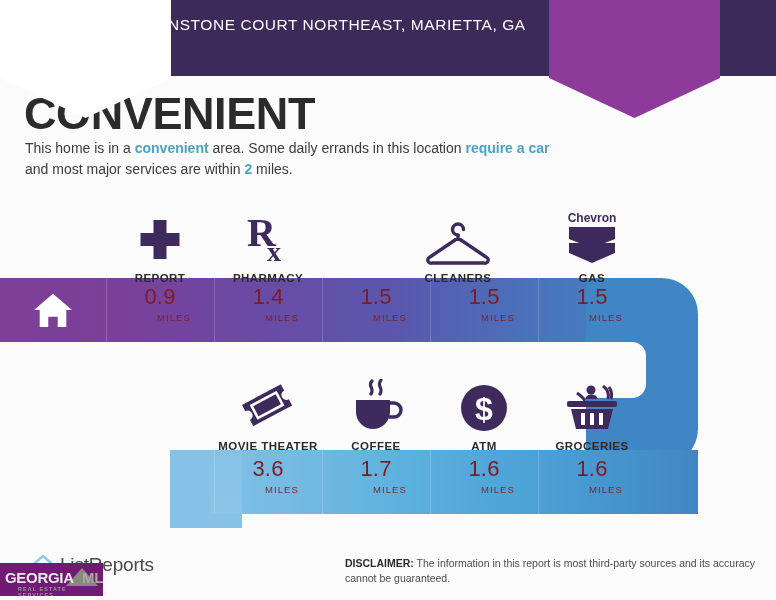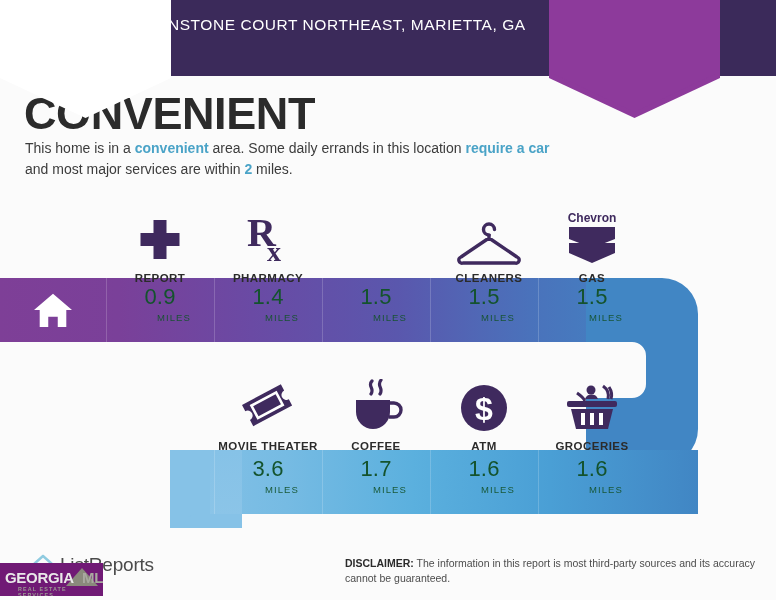--- a/index.html
+++ b/index.html
@@ -77,21 +77,21 @@
   .icoart { height:56px; display:flex; align-items:flex-end; justify-content:center; }
   .icolbl {
     margin-top:7px; font-size:11.5px; font-weight:700;
     color:#2b2b2b; letter-spacing:.45px; white-space:nowrap;
   }
 
   
   .valcell {
     position:absolute; height:52px; width:108px;
     display:flex; flex-direction:column; align-items:center; justify-content:center;
-    color:#14532d; z-index:3;
+    color:#7f1d1d; z-index:3;
   }
   .valnum { font-size:22px; font-weight:400; line-height:1; letter-spacing:.2px; }
   .vallbl { font-size:9.5px; letter-spacing:1.1px; margin-top:4px; opacity:.93;padding-left:28px; }
   .divider { position:absolute; width:1px; height:64px; background:rgba(255,255,255,.18); z-index:4; }
   .homebadge { position:absolute; z-index:3; display:flex; align-items:center; justify-content:center; }
 
   
   .lr-logo { position:absolute; left:32px; top:553px; display:flex; align-items:center; gap:6px; z-index:7; }
   .lr-txt { font-size:19px; color:#4a4a4a; letter-spacing:-.2px; }
   .gmls {
@@ -198,21 +198,21 @@
       <div class="icoart">
         <svg width="50" height="52" viewBox="0 0 50 52">
           <text x="4" y="33" font-family="Liberation Serif, serif" font-size="40" font-weight="700" fill="#3f2a5e">R</text>
           <text x="24" y="48" font-family="Liberation Serif, serif" font-size="28" font-weight="700" fill="#3f2a5e">x</text>
         </svg>
       </div>
       <div class="icolbl">PHARMACY</div>
     </div>
 
 
-    <div class="icocell" style="left:435px">
+    <div class="icocell" style="left:404px">
       <div class="icoart">
         <svg width="64" height="44" viewBox="0 0 64 44">
           <path d="M32 13 v4 L4 36 a3 3 0 0 0 2 6 h52 a3 3 0 0 0 2 -6 L32 17" fill="none" stroke="#3f2a5e" stroke-width="3.4" stroke-linejoin="round"></path>
           <path d="M32 14 a5.5 5.5 0 1 1 5.5 -5.5" fill="none" stroke="#3f2a5e" stroke-width="3.4" stroke-linecap="round"></path>
         </svg>
       </div>
       <div class="icolbl">CLEANERS</div>
     </div>
 
     <div class="icocell" style="left:538px">

